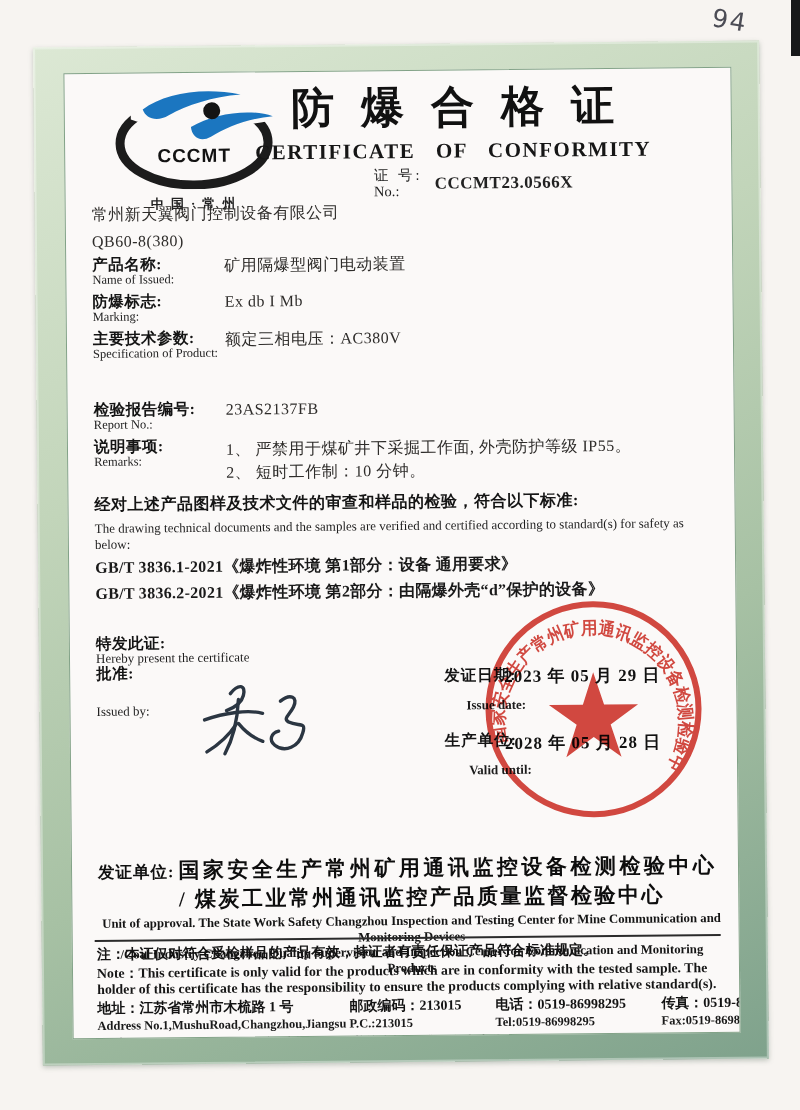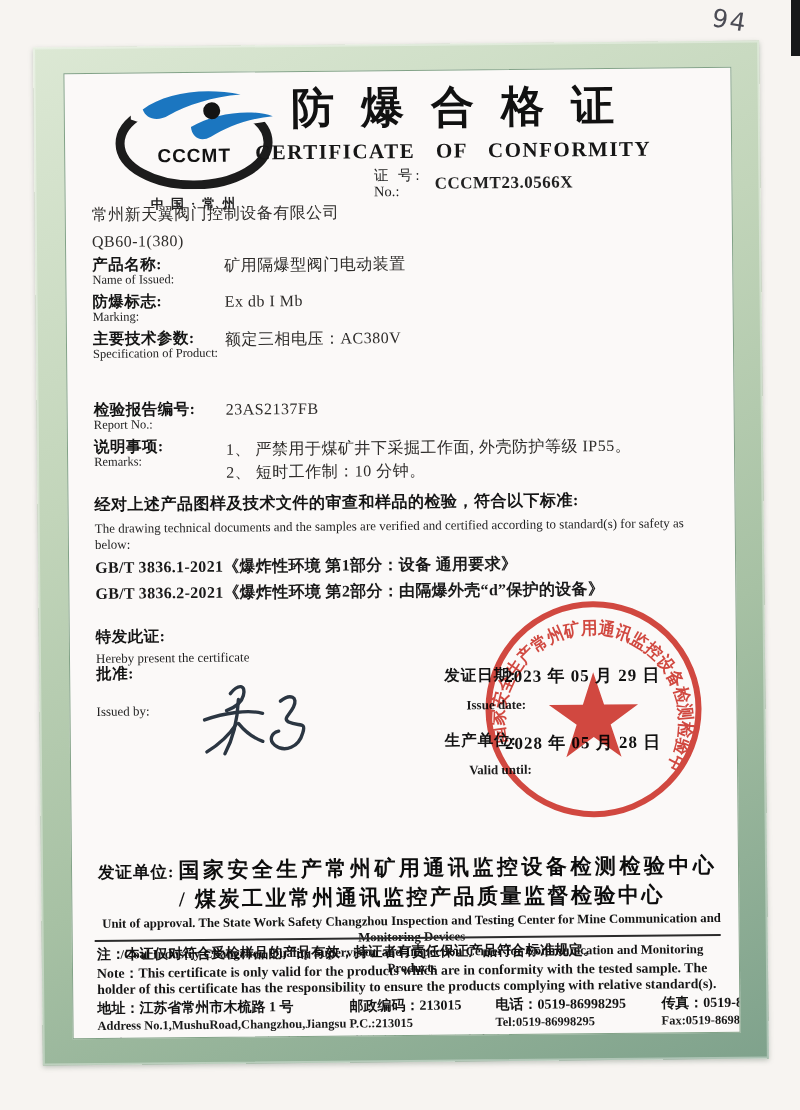--- a/index.html
+++ b/index.html
@@ -52,21 +52,21 @@
   
   .standards{position:absolute;left:26px;right:16px;top:421px;}
   .std-cn{font-size:16px;font-weight:700;letter-spacing:.5px;color:#151515;}
   .std-en{font-size:13px;margin-top:5px;color:#1d1d1d;}
   .std-item{font-size:16px;font-weight:600;margin-top:5px;letter-spacing:.3px;color:#1a1a1a;}
 
   
   .issue{position:absolute;left:26px;right:10px;top:551px;height:232px;}
   .lbl-cn{font-size:15.5px;font-weight:700;letter-spacing:.5px;color:#141414;}
   .lbl-en{font-size:13px;color:#1e1e1e;}
-  .present-cn{position:absolute;left:0;top:2px;}
+  .present-cn{position:absolute;left:0;top:9px;}
   .present-en{position:absolute;left:0;top:26px;}
   .approve-cn{position:absolute;left:0;top:39px;}
   .approve-en{position:absolute;left:0;top:63px;margin-top:16px;}
   .signature{position:absolute;left:100px;top:52px;}
   .d-label-cn{position:absolute;font-size:15.5px;font-weight:700;letter-spacing:1px;color:#141414;}
   .d-label-en{position:absolute;font-size:13px;font-weight:600;color:#1c1c1c;}
   .d-value{position:absolute;font-size:17px;font-weight:600;letter-spacing:1px;color:#111;white-space:nowrap;}
   .stamp{position:absolute;left:382px;top:-26px;mix-blend-mode:multiply;opacity:.88;}
 
   
@@ -124,21 +124,21 @@
             <div class="certno-value">CCCMT23.0566X</div>
           </div>
         </div>
       </div>
 
       <div class="fields">
         <div class="f-row">
           <div class="f-value">常州新天翼阀门控制设备有限公司</div>
         </div>
         <div class="f-row">
-          <div class="f-value">QB60-1(380)</div>
+          <div class="f-value">QB60-8(380)</div>
         </div>
         <div class="f-row">
           <div class="f-label">
             <div class="f-cn">产品名称:</div>
             <div class="f-en">Name of Issued:</div>
           </div>
           <div class="f-value">矿用隔爆型阀门电动装置</div>
         </div>
         <div class="f-row">
           <div class="f-label">

